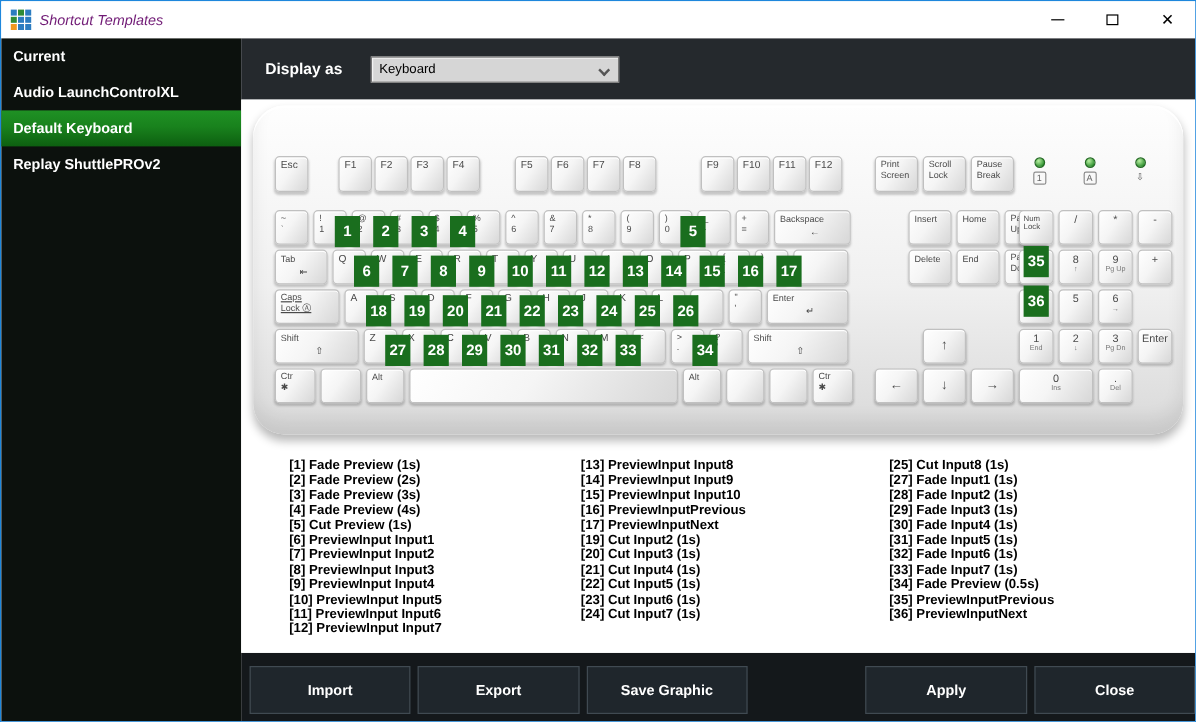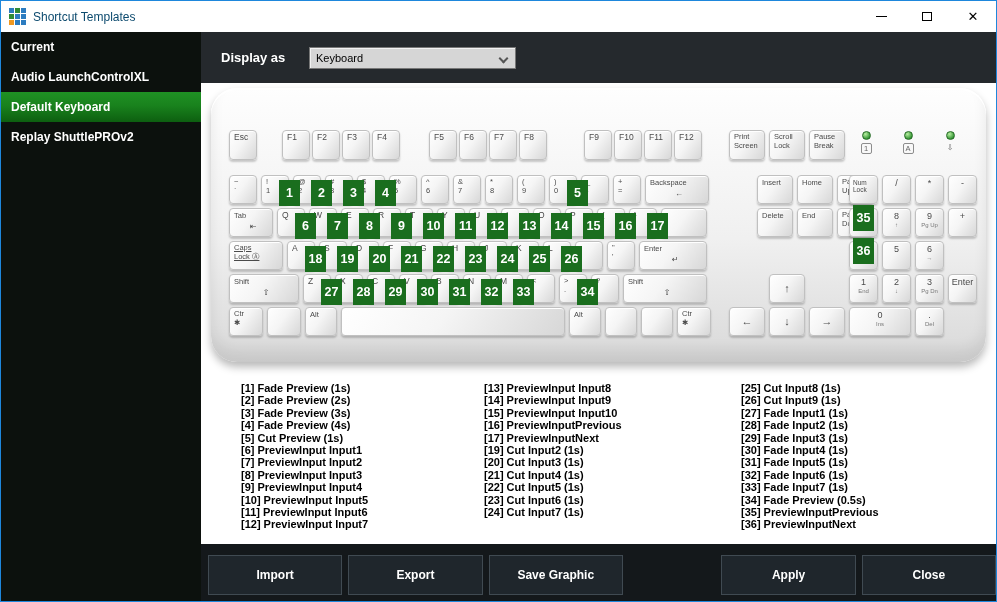--- a/index.html
+++ b/index.html
@@ -6,21 +6,21 @@
   html,body { width: 997px; height: 602px; }
   body { font-family: "Liberation Sans", sans-serif; background:#fff; }
 
   #window { width:997px; height:602px; border:1px solid #1e87dc; background:#fff;
             display:flex; flex-direction:column; overflow:hidden; }
 
   
   .titlebar { height:31px; background:#fff; display:flex; align-items:center; padding-left:8px; flex:0 0 auto; }
   .app-icon { width:17px; height:17px; display:grid; grid-template-columns:repeat(3,5px); grid-auto-rows:5px; gap:1px; margin-right:7px; }
   .app-icon span { display:block; }
-  .title-text { font-size:12px; color:#0c4a6e; }
+  .title-text { font-size:12px; color:#701a75;font-style:italic; }
   .win-controls { margin-left:auto; display:flex; height:31px; }
   .win-btn { width:46px; height:31px; display:flex; align-items:center; justify-content:center; }
   .glyph-min { width:11px; height:1px; background:#000; }
   .glyph-max { width:10px; height:9px; border:1px solid #000; }
   .glyph-close { font-size:13px; color:#000; line-height:1; }
 
   
   .split { flex:1 1 auto; display:flex; min-height:0; }
   .sidebar { width:200px; background:#0c110d; flex:0 0 auto; }
   .side-item { height:30px; display:flex; align-items:center; padding-left:10px;
@@ -609,21 +609,20 @@
               <div>[17] PreviewInputNext</div>
               <div>[19] Cut Input2 (1s)</div>
               <div>[20] Cut Input3 (1s)</div>
               <div>[21] Cut Input4 (1s)</div>
               <div>[22] Cut Input5 (1s)</div>
               <div>[23] Cut Input6 (1s)</div>
               <div>[24] Cut Input7 (1s)</div>
             </div>
             <div class="sc-col">
               <div>[25] Cut Input8 (1s)</div>
-              <div>[26] Cut Input9 (1s)</div>
               <div>[27] Fade Input1 (1s)</div>
               <div>[28] Fade Input2 (1s)</div>
               <div>[29] Fade Input3 (1s)</div>
               <div>[30] Fade Input4 (1s)</div>
               <div>[31] Fade Input5 (1s)</div>
               <div>[32] Fade Input6 (1s)</div>
               <div>[33] Fade Input7 (1s)</div>
               <div>[34] Fade Preview (0.5s)</div>
               <div>[35] PreviewInputPrevious</div>
               <div>[36] PreviewInputNext</div>

